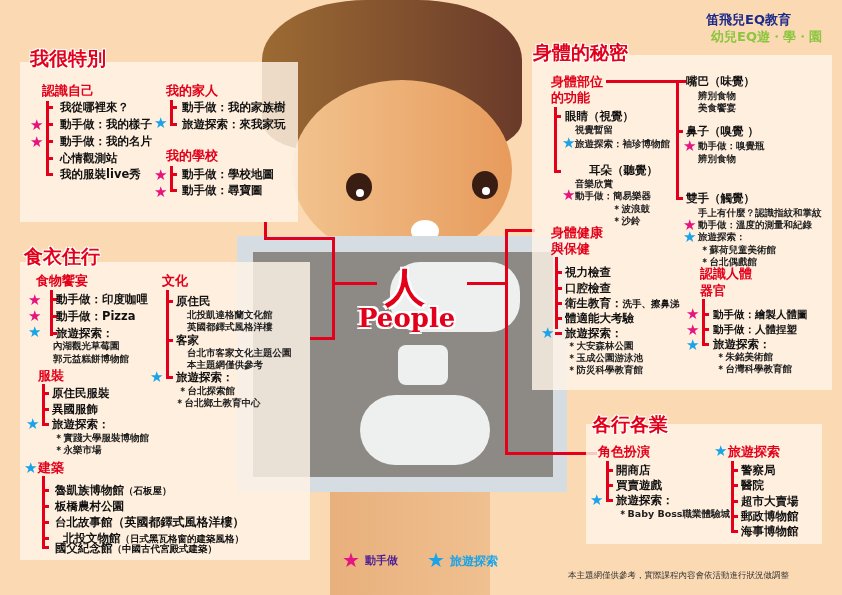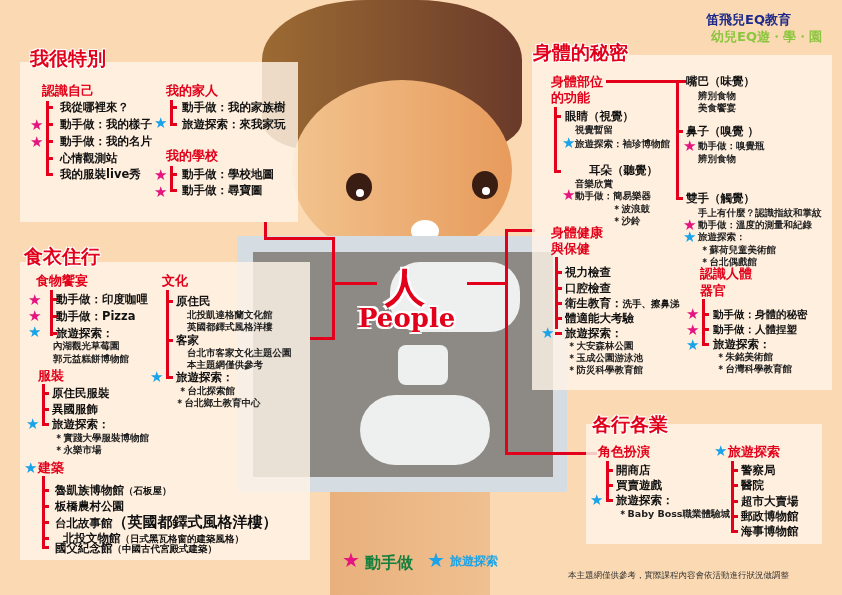--- a/index.html
+++ b/index.html
@@ -117,21 +117,21 @@
 <div class="sm" style="left:54px;top:444px">＊永樂市場</div>
 
 <div class="star blue" style="left:24px;top:461px">★</div>
 <div class="sub" style="left:38px;top:460px">建築</div>
 <div class="vl" style="left:42px;top:476px;height:72px"></div>
 <div class="tick" style="left:42px;top:489px"></div>
 <div class="it" style="left:55px;top:483px"><span>魯凱族博物館</span><span style="font-size:9.5px">（石板屋）</span></div>
 <div class="tick" style="left:42px;top:505px"></div>
 <div class="it" style="left:55px;top:499px"><span>板橋農村公園</span><span style="font-size:9.5px"></span></div>
 <div class="tick" style="left:42px;top:521px"></div>
-<div class="it" style="left:55px;top:515px"><span>台北故事館</span><span style="font-size:15px">（英國都鐸式風格洋樓）</span></div>
+<div class="it" style="left:55px;top:515px"><span>台北故事館</span><span style="font-size:12px">（英國都鐸式風格洋樓）</span></div>
 <div class="tick" style="left:42px;top:537px"></div>
 <div class="it" style="left:63px;top:531px"><span>北投文物館</span><span style="font-size:9.5px">（日式黑瓦格窗的建築風格）</span></div>
 <div class="tick" style="left:42px;top:545px;top:546px"></div>
 <div class="it" style="left:55px;top:540px;top:541px"><span>國父紀念館</span><span style="font-size:9.5px">（中國古代宮殿式建築）</span></div>
 
 <div class="sub" style="left:162px;top:273px">文化</div>
 <div class="vl" style="left:166px;top:290px;height:88px"></div>
 <div class="tick" style="left:166px;top:300px"></div>
 <div class="it" style="left:176px;top:294px">原住民</div>
 <div class="sm" style="left:187px;top:309px">北投凱達格蘭文化館</div>
@@ -209,21 +209,21 @@
 <div class="it" style="left:565px;top:326px">旅遊探索：</div>
 <div class="sm" style="left:567px;top:340px">＊大安森林公園</div>
 <div class="sm" style="left:567px;top:352px">＊玉成公園游泳池</div>
 <div class="sm" style="left:567px;top:364px">＊防災科學教育館</div>
 
 <div class="sub" style="left:700px;top:266px">認識人體</div>
 <div class="sub" style="left:700px;top:283px">器官</div>
 <div class="vl" style="left:702px;top:299px;height:46px"></div>
 <div class="star pink" style="left:686px;top:307px">★</div>
 <div class="tick" style="left:702px;top:313px"></div>
-<div class="it" style="left:713px;top:307px;font-size:10.5px">動手做：身體的秘密</div>
+<div class="it" style="left:713px;top:307px;font-size:10.5px">動手做：繪製人體圖</div>
 <div class="star pink" style="left:686px;top:323px">★</div>
 <div class="tick" style="left:702px;top:328px"></div>
 <div class="it" style="left:713px;top:322px;font-size:10.5px">動手做：人體捏塑</div>
 <div class="star blue" style="left:686px;top:338px">★</div>
 <div class="tick" style="left:702px;top:343px"></div>
 <div class="it" style="left:713px;top:337px">旅遊探索：</div>
 <div class="sm" style="left:716px;top:351px">＊朱銘美術館</div>
 <div class="sm" style="left:716px;top:363px">＊台灣科學教育館</div>
 
 <div class="panel" style="left:586px;top:424px;width:236px;height:120px"></div>
@@ -247,17 +247,17 @@
 <div class="tick" style="left:731px;top:484px"></div>
 <div class="it" style="left:741px;top:478px">醫院</div>
 <div class="tick" style="left:731px;top:500px"></div>
 <div class="it" style="left:741px;top:494px">超市大賣場</div>
 <div class="tick" style="left:731px;top:515px"></div>
 <div class="it" style="left:741px;top:509px">郵政博物館</div>
 <div class="tick" style="left:731px;top:530px"></div>
 <div class="it" style="left:741px;top:524px">海事博物館</div>
 
 <div class="abs" style="left:342px;top:548px;font-size:20px;color:#e4157f">★</div>
-<div class="abs" style="left:365px;top:553px;font-size:16px;font-weight:bold;color:#15803d">動手做</div>
+<div class="abs" style="left:365px;top:553px;font-size:11px;font-weight:bold;color:#4c1d95">動手做</div>
 <div class="abs" style="left:427px;top:548px;font-size:20px;color:#1aa3e8">★</div>
 <div class="abs" style="left:450px;top:553px;font-size:12px;font-weight:bold;color:#1aa3e8">旅遊探索</div>
 
 <div class="abs" style="left:568px;top:570px;font-size:8.5px;color:#333">本主題網僅供參考，實際課程內容會依活動進行狀況做調整</div>
 
 </body></html>

